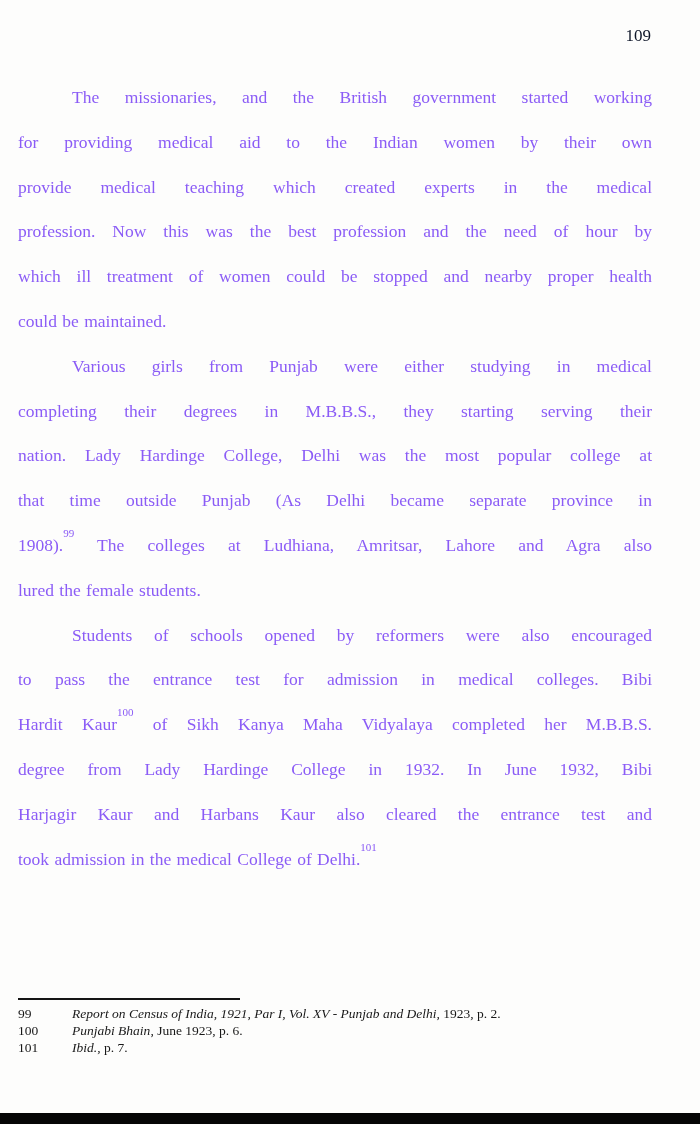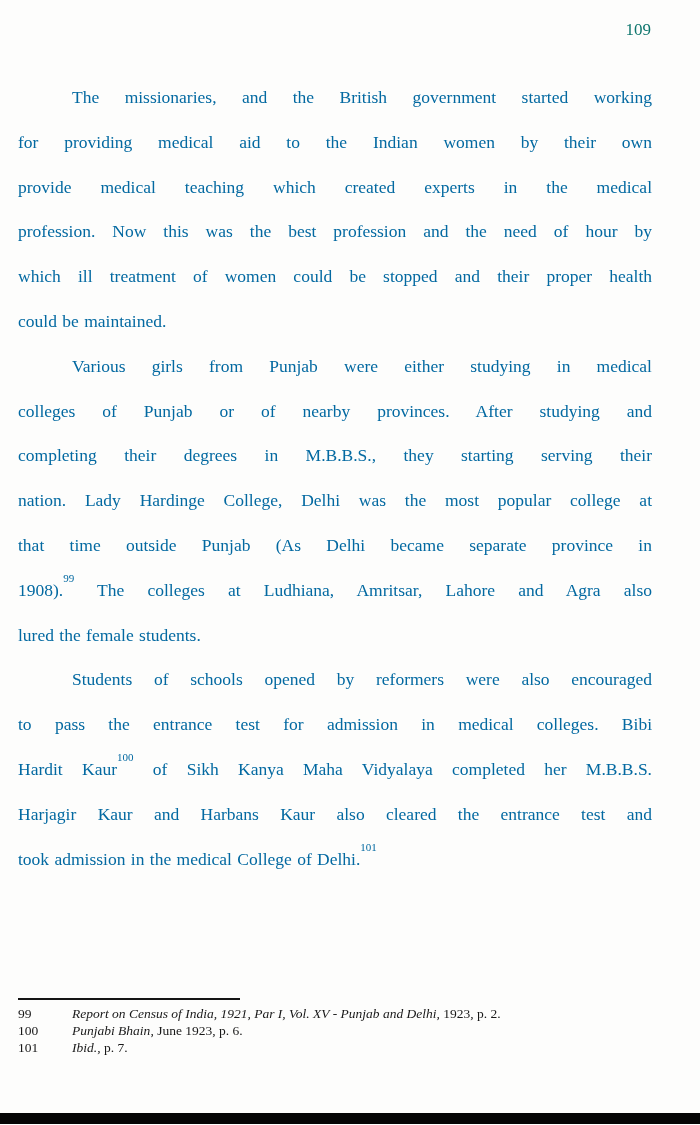--- a/index.html
+++ b/index.html
@@ -8,29 +8,29 @@
     background: #ffffff;
     font-family: "Liberation Serif", "DejaVu Serif", serif;
     position: relative; overflow: hidden;
   }
   .page {
     position: absolute; inset: 0;
     background: #fdfdfc;
     color: #161616;
   }
   .page-number {
-    position: absolute; top: 20px; right: 49px;
-    font-size: 17px; color: #0f766e;
+    position: absolute; top: 26px; right: 49px;
+    font-size: 17px; color: #0f172a;
   }
   .body-text {
     position: absolute; top: 75px; left: 18px; width: 634px;
   }
   .line {
     height: 44.8px; line-height: 44.8px;
-    font-size: 17.5px; color: #0369a1;
+    font-size: 17.5px; color: #8b5cf6;
     text-align: justify; text-align-last: justify;
     word-spacing: 1px;
     white-space: nowrap; 
   }
   .line { white-space: normal; } 
   .line.indent { text-indent: 54px; }
   .line.last { text-align-last: left; }
   sup.ref {
     font-size: 11px; line-height: 0;
     position: relative; top: -7px; letter-spacing: 0;
@@ -60,42 +60,42 @@
 
   <div class="page-number">109</div>
 
   <div class="body-text">
 
     <div>
       <div class="line indent">The missionaries, and the British government started working</div>
       <div class="line">for providing medical aid to the Indian women by their own</div>
       <div class="line">provide medical teaching which created experts in the medical</div>
       <div class="line">profession.  Now this was the best profession and the need of hour by</div>
-      <div class="line">which ill treatment of women could be stopped and their proper health</div>
+      <div class="line">which ill treatment of women could be stopped and nearby proper health</div>
       <div class="line last">could be maintained.</div>
     </div>
 
     <div>
       <div class="line indent">Various girls from Punjab were either studying in medical</div>
-      <div class="line">colleges of Punjab or of nearby provinces.  After studying and</div>
       <div class="line">completing their degrees in M.B.B.S., they starting serving their</div>
       <div class="line">nation.  Lady Hardinge College, Delhi was the most popular college at</div>
       <div class="line">that time outside Punjab (As Delhi became separate province in</div>
       <div class="line">
         <span>1908).</span><sup class="ref">99</sup><span> The colleges at Ludhiana, Amritsar, Lahore and Agra also</span>
       </div>
       <div class="line last">lured the female students.</div>
     </div>
 
     <div>
       <div class="line indent">Students of schools opened by reformers were also encouraged</div>
       <div class="line">to pass the entrance test for admission in medical colleges.  Bibi</div>
       <div class="line">
         <span>Hardit Kaur</span><sup class="ref">100</sup><span> of Sikh Kanya Maha Vidyalaya completed her M.B.B.S.</span>
       </div>
+      <div class="line">degree from Lady Hardinge College in 1932.  In June 1932, Bibi</div>
       <div class="line">Harjagir Kaur and Harbans Kaur also cleared the entrance test and</div>
       <div class="line last">
         <span>took admission in the medical College of Delhi.</span><sup class="ref">101</sup><span></span>
       </div>
     </div>
 
   </div>
 
   <div class="footnote-sep"></div>
 

